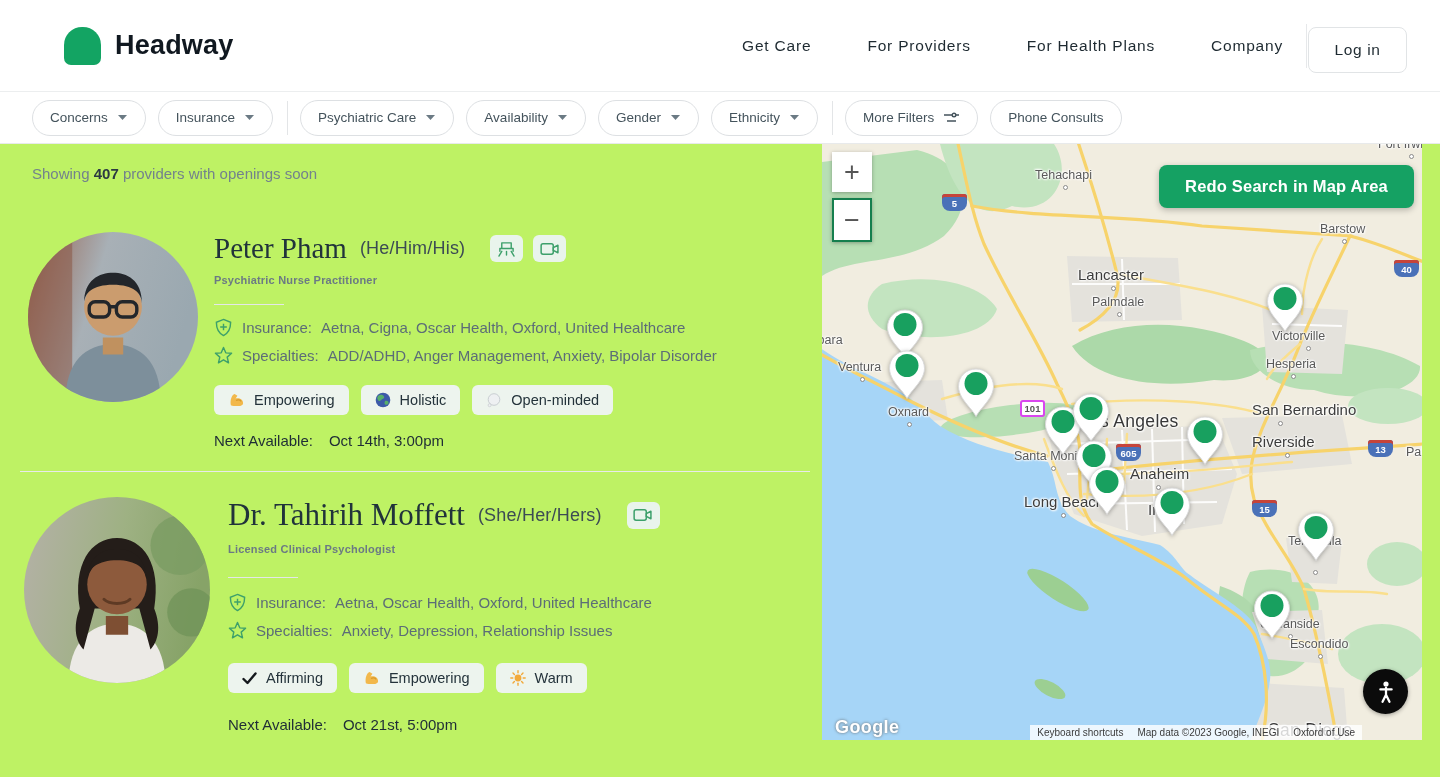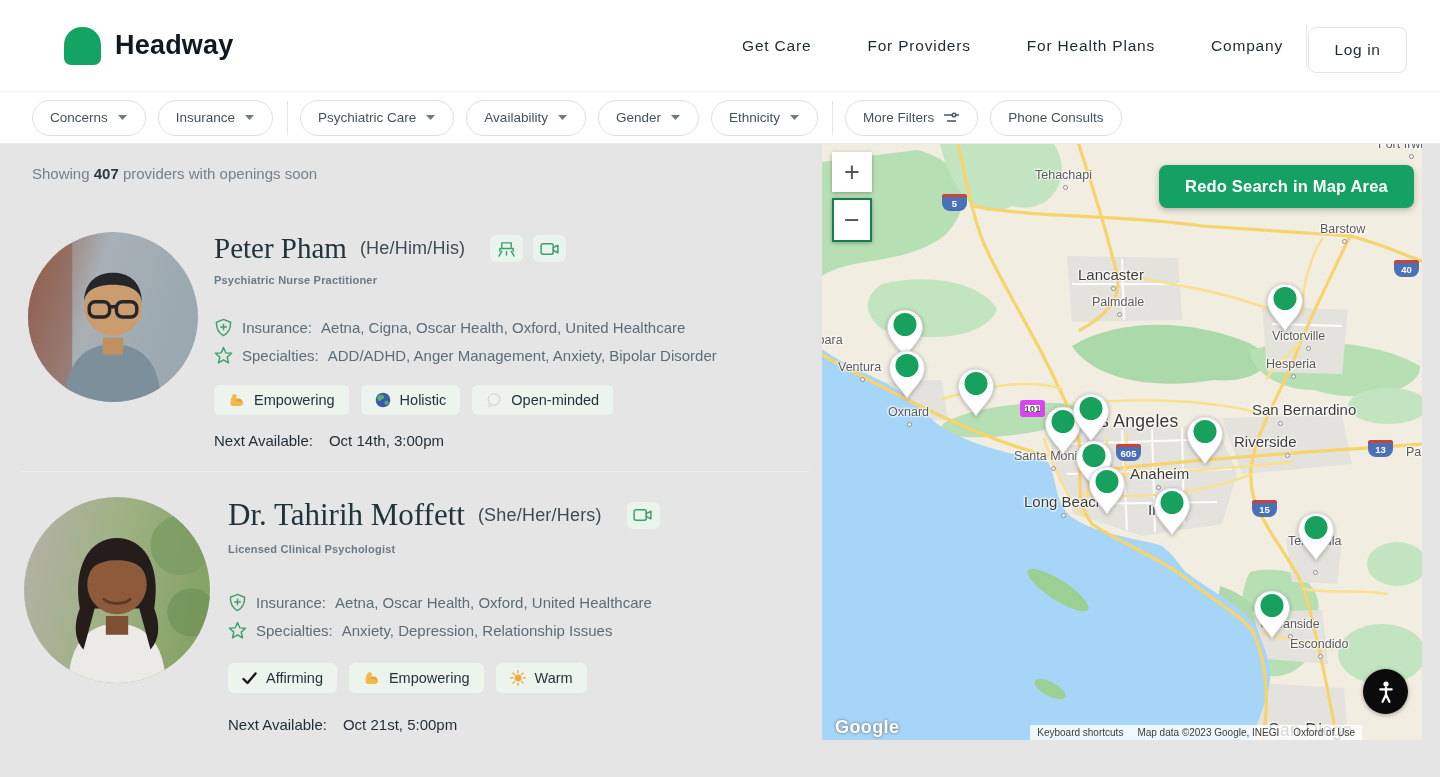--- a/index.html
+++ b/index.html
@@ -1,18 +1,18 @@
 <!DOCTYPE html>
 <html><head>
 <meta charset="utf-8">
 <style>
   * { box-sizing: border-box; margin: 0; padding: 0; }
   html,body { background:#fff; }
   body { font-family: "Liberation Sans", sans-serif; color:#22313a; }
-  .page { position:relative; width:1440px; height:777px; background:#e5e5e5; overflow:hidden; }
+  .page { position:relative; width:1440px; height:777px; background:#bef264; overflow:hidden; }
 
   
   .header { position:absolute; top:0; left:0; width:1440px; height:92px; background:#fff; border-bottom:1px solid #ecEEef; display:flex; align-items:center; }
   .logo { display:flex; align-items:center; gap:14px; margin-left:64px; cursor:pointer; }
   .logo-mark { width:37px; height:38px; background:#13a463; border-radius:18px 18px 7px 7px; }
   .logo-text { font-size:27px; font-weight:700; letter-spacing:.2px; color:#101820; }
   .nav { position:absolute; right:157px; display:flex; align-items:center; gap:56px; }
   .nav a { text-decoration:none; color:#1e2a31; font-size:15.5px; letter-spacing:.8px; cursor:pointer; }
   .nav-divider { position:absolute; right:133px; top:24px; width:1px; height:44px; background:#e6e8ea; }
   .login-btn { position:absolute; right:33px; top:27px; width:99px; height:46px; border:1px solid #e1e4e6; border-radius:8px; background:#fff; font-size:15.5px; letter-spacing:.6px; color:#1e2a31; display:flex; align-items:center; justify-content:center; cursor:pointer; }
@@ -46,21 +46,21 @@
 
   
   .map { position:absolute; left:822px; top:144px; width:600px; height:596px; overflow:hidden; background:#f1ede0; }
   .map-base { position:absolute; left:0; top:0; }
   .map-label { position:absolute; white-space:nowrap; color:#595959; text-shadow:0 0 2px #fff,0 0 2px #fff,1px 1px 2px #fff,-1px -1px 2px #fff; }
   .ml-m { font-size:12.5px; }
   .ml-l { font-size:15px; font-weight:500; color:#3c3c3c; }
   .ml-xl { font-size:17.5px; font-weight:500; color:#383838; letter-spacing:.3px; }
   .map-dot { position:absolute; width:5px; height:5px; border:1.5px solid #8a8a8a; border-radius:50%; background:#fff; }
   .shield { position:absolute; width:25px; height:17px; background:#4a71b8; border-radius:3px 3px 8px 8px; color:#fff; font-size:9.5px; font-weight:700; display:flex; align-items:center; justify-content:center; box-shadow:inset 0 3px 0 #c6443a; padding-top:2px; }
-  .shield.us { background:#fff; color:#555; box-shadow:none; border:5px solid #d946ef; border-radius:3px; padding-top:0; }
+  .shield.us { background:#fff; color:#555; box-shadow:none; border:2px solid #d946ef; border-radius:3px; padding-top:0; }
   .pin { position:absolute; width:38px; height:50px; filter:drop-shadow(0 1px 2px rgba(0,0,0,.3)); cursor:pointer; }
   .zoom-ctl { position:absolute; left:10px; width:40px; background:#fff; box-shadow:0 1px 4px rgba(0,0,0,.3); display:flex; align-items:center; justify-content:center; font-size:27px; color:#565656; cursor:pointer; user-select:none; }
   .redo-btn { position:absolute; right:8px; top:21px; height:43px; padding:0 26px; background:#15a163; color:#fff; border:none; border-radius:8px; font-size:16.5px; font-weight:600; letter-spacing:.2px; box-shadow:0 2px 6px rgba(0,0,0,.25); cursor:pointer; font-family:"Liberation Sans", sans-serif; }
   .a11y-btn { position:absolute; right:14px; bottom:26px; width:45px; height:45px; border-radius:50%; background:#0b0b0b; display:flex; align-items:center; justify-content:center; cursor:pointer; box-shadow:0 1px 4px rgba(0,0,0,.35); }
   .google-logo { position:absolute; left:13px; bottom:2px; font-size:18px; font-weight:700; color:#fff; letter-spacing:.4px; text-shadow:0 0 3px rgba(90,90,90,.9); }
   .attrib { position:absolute; right:60px; bottom:0; display:flex; }
   .attrib span { background:rgba(255,255,255,.8); font-size:10px; color:#3c3c3c; padding:2px 7px; white-space:nowrap; cursor:pointer; }
 </style>
 </head>
 <body>
@@ -429,21 +429,21 @@
         <div class="map-label ml-m" style="left: 444px; top: 213px;">Hesperia</div>
         <div class="map-dot" style="left: 468.8px; top: 230px;"></div>
         <div class="map-label ml-m" style="left: -60px; top: 189px;">Santa Barbara</div>
         <div class="map-label ml-m" style="left: 16px; top: 216px;">Ventura</div>
         <div class="map-dot" style="left: 37.7px; top: 233px;"></div>
         <div class="map-label ml-m" style="left: 66px; top: 261px;">Oxnard</div>
         <div class="map-dot" style="left: 84.6px; top: 278px;"></div>
         <div class="map-label ml-xl" style="left: 258px; top: 267px;">Los Angeles</div>
         <div class="map-label ml-l" style="left: 404px; top: 257px; margin-left: 26px;">San Bernardino</div>
         <div class="map-dot" style="left: 455.8px; top: 277px;"></div>
-        <div class="map-label ml-l" style="left: 412px; top: 289px;">Riverside</div>
+        <div class="map-label ml-l" style="left: 430px; top: 289px;">Riverside</div>
         <div class="map-dot" style="left: 463.3px; top: 309px;"></div>
         <div class="map-label ml-m" style="left: 192px; top: 305px;">Santa Monica</div>
         <div class="map-dot" style="left: 229.2px; top: 322px;"></div>
         <div class="map-label ml-l" style="left: 308px; top: 321px;">Anaheim</div>
         <div class="map-dot" style="left: 333.9px; top: 341px;"></div>
         <div class="map-label ml-l" style="left: 202px; top: 349px;">Long Beach</div>
         <div class="map-dot" style="left: 239px; top: 369px;"></div>
         <div class="map-label ml-l" style="left: 326px; top: 357px;">Irvine</div>
         <div class="map-dot" style="left: 348.2px; top: 377px;"></div>
         <div class="map-label ml-m" style="left: 584px; top: 301px;">Palm Springs</div>

